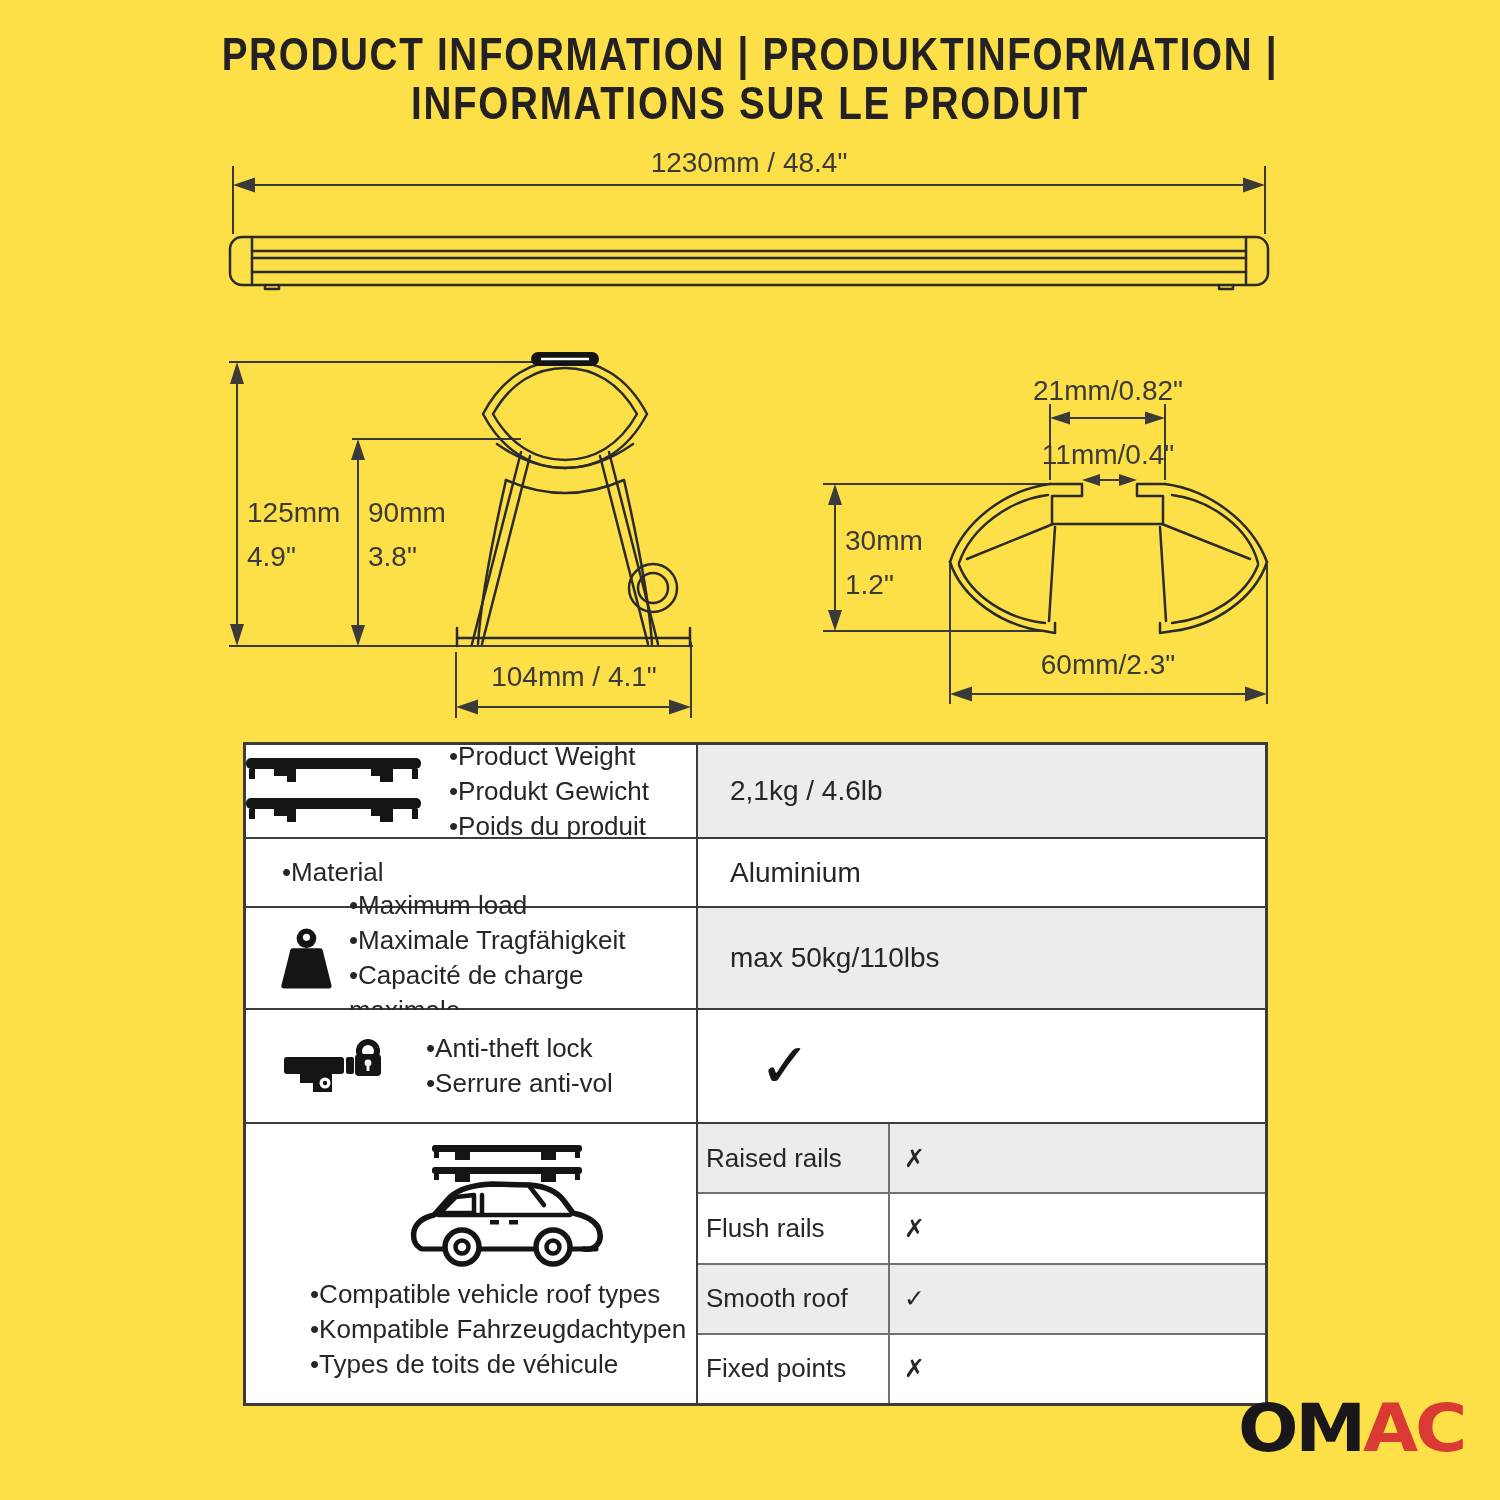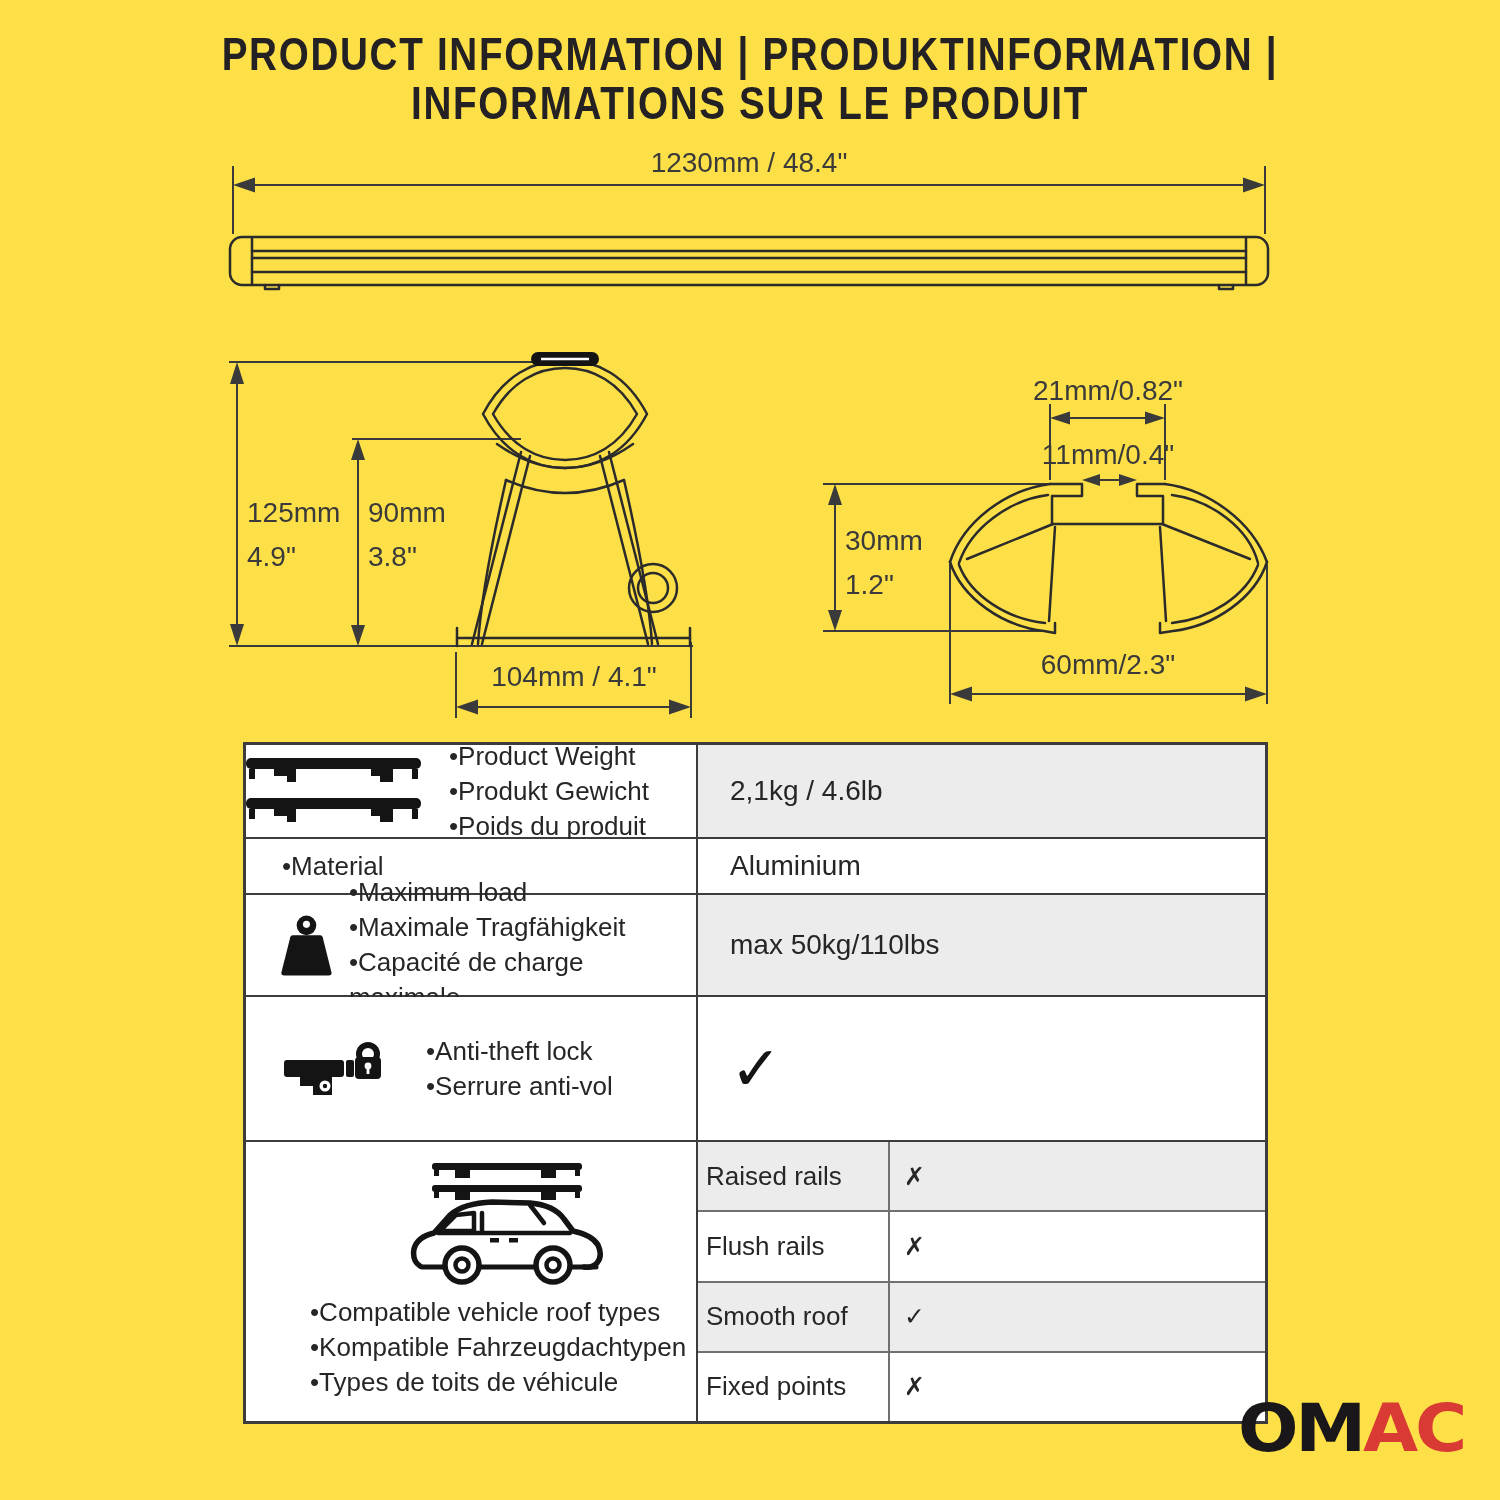--- a/index.html
+++ b/index.html
@@ -200,21 +200,21 @@
         </svg>
         <div class="labels" style="margin-left:28px;">
           <div>•Product Weight</div>
           <div>•Produkt Gewicht</div>
           <div>•Poids du produit</div>
         </div>
       </div>
       <div class="vcell gray">2,1kg / 4.6lb</div>
     </div>
 
-    <div class="trow" style="height:56px;">
+    <div class="trow" style="height:69px;">
       <div class="lcell" style="padding-left:36px;">
         <div>•Material</div>
       </div>
       <div class="vcell">Aluminium</div>
     </div>
 
     <div class="trow" style="height:102px;">
       <div class="lcell" style="padding-left:30px;">
         <svg width="62" height="62" viewBox="0 0 62 62">
           <circle cx="31" cy="11" r="10" fill="#141414"></circle>
@@ -223,21 +223,21 @@
         </svg>
         <div class="labels" style="margin-left:12px;">
           <div>•Maximum load</div>
           <div>•Maximale Tragfähigkeit</div>
           <div>•Capacité de charge maximale</div>
         </div>
       </div>
       <div class="vcell gray">max 50kg/110lbs</div>
     </div>
 
-    <div class="trow" style="height:145px;">
+    <div class="trow" style="height:114px;gap:29px;">
       <div class="lcell" style="padding-left:38px;">
         <svg width="100" height="58" viewBox="0 0 100 58">
           <circle cx="84" cy="14" r="9" fill="none" stroke="#141414" stroke-width="6"></circle>
           <rect x="71" y="17" width="26" height="22" rx="4" fill="#141414"></rect>
           <circle cx="84" cy="26" r="3.4" fill="#ffffff"></circle>
           <rect x="82.6" y="28" width="2.8" height="6" fill="#ffffff"></rect>
           <rect x="0" y="20" width="60" height="17" rx="3" fill="#141414"></rect>
           <rect x="62" y="20" width="8" height="17" rx="2" fill="#141414"></rect>
           <path d="M16,37 h32 v18 h-19 v-9 h-13 z" fill="#141414"></path>
           <circle cx="41" cy="46" r="5.5" fill="#ffffff"></circle>

